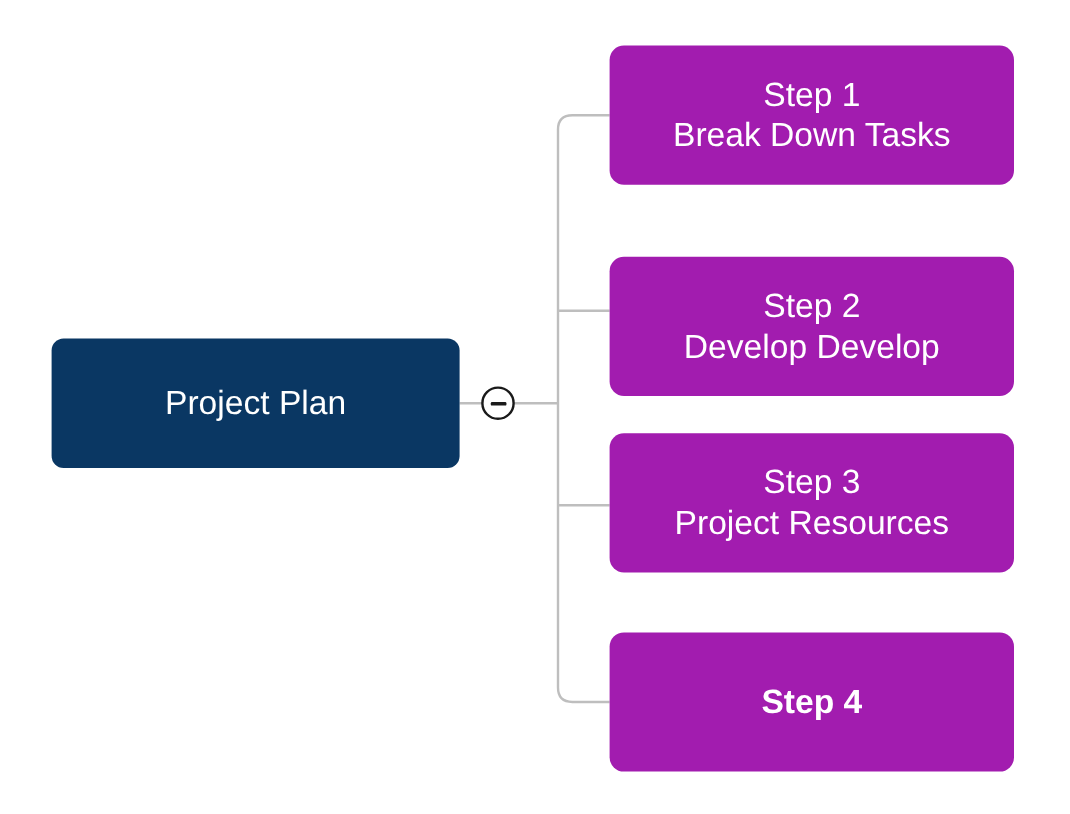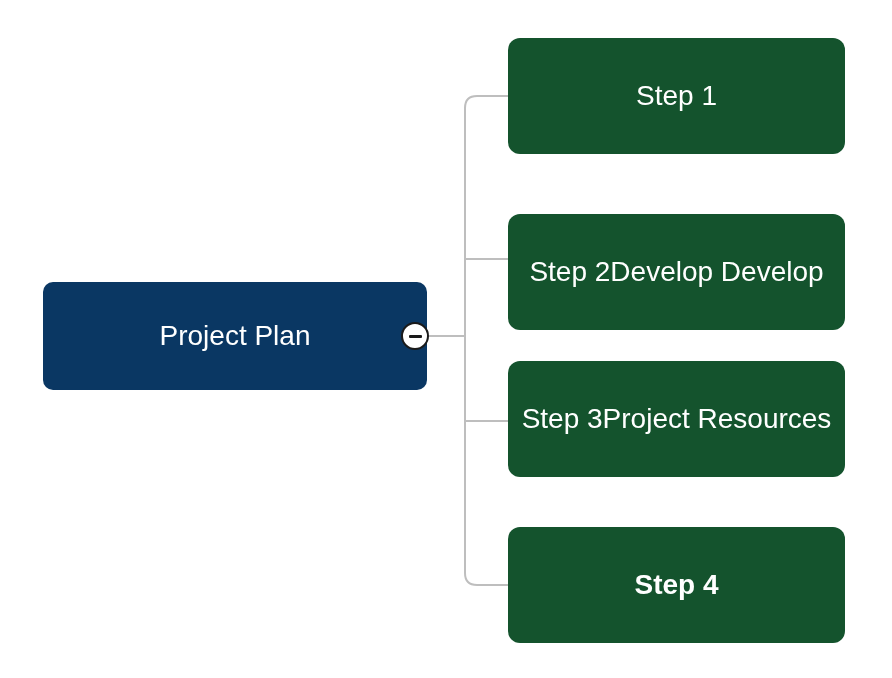--- a/index.html
+++ b/index.html
@@ -18,21 +18,21 @@
   .connectors {
     position: absolute;
     left: 0;
     top: 0;
     pointer-events: none;
   }
   .root-node {
     position: absolute;
     left: 43px;
     top: 282px;
-    width: 384px;
+    width: 340px;
     height: 108px;
     background: #0A3763;
     border-radius: 10px;
     display: flex;
     align-items: center;
     justify-content: center;
     color: #ffffff;
     font-size: 28px;
     cursor: pointer;
   }
@@ -55,24 +55,24 @@
     width: 13px;
     height: 3px;
     background: #1A1A1A;
     border-radius: 1px;
   }
   .step-node {
     position: absolute;
     left: 508px;
     width: 337px;
     height: 116px;
-    background: #14532d;
+    background: #a21caf;
     border-radius: 12px;
     display: flex;
-    flex-direction: row;
+    flex-direction: column;
     align-items: center;
     justify-content: center;
     color: #ffffff;
     font-size: 28px;
     line-height: 34px;
     text-align: center;
     cursor: pointer;
   }
   .node-1 { top: 38px; }
   .node-2 { top: 201px; margin-top: 13px; }
@@ -94,20 +94,21 @@
   <div class="root-node">
     <span>Project Plan</span>
   </div>
 
   <div class="collapse-btn">
     <span class="minus-bar"></span>
   </div>
 
   <div class="step-node node-1">
     <div>Step 1</div>
+    <div>Break Down Tasks</div>
   </div>
 
   <div class="step-node node-2">
     <div>Step 2</div>
     <div>Develop Develop</div>
   </div>
 
   <div class="step-node node-3">
     <div>Step 3</div>
     <div>Project Resources</div>

